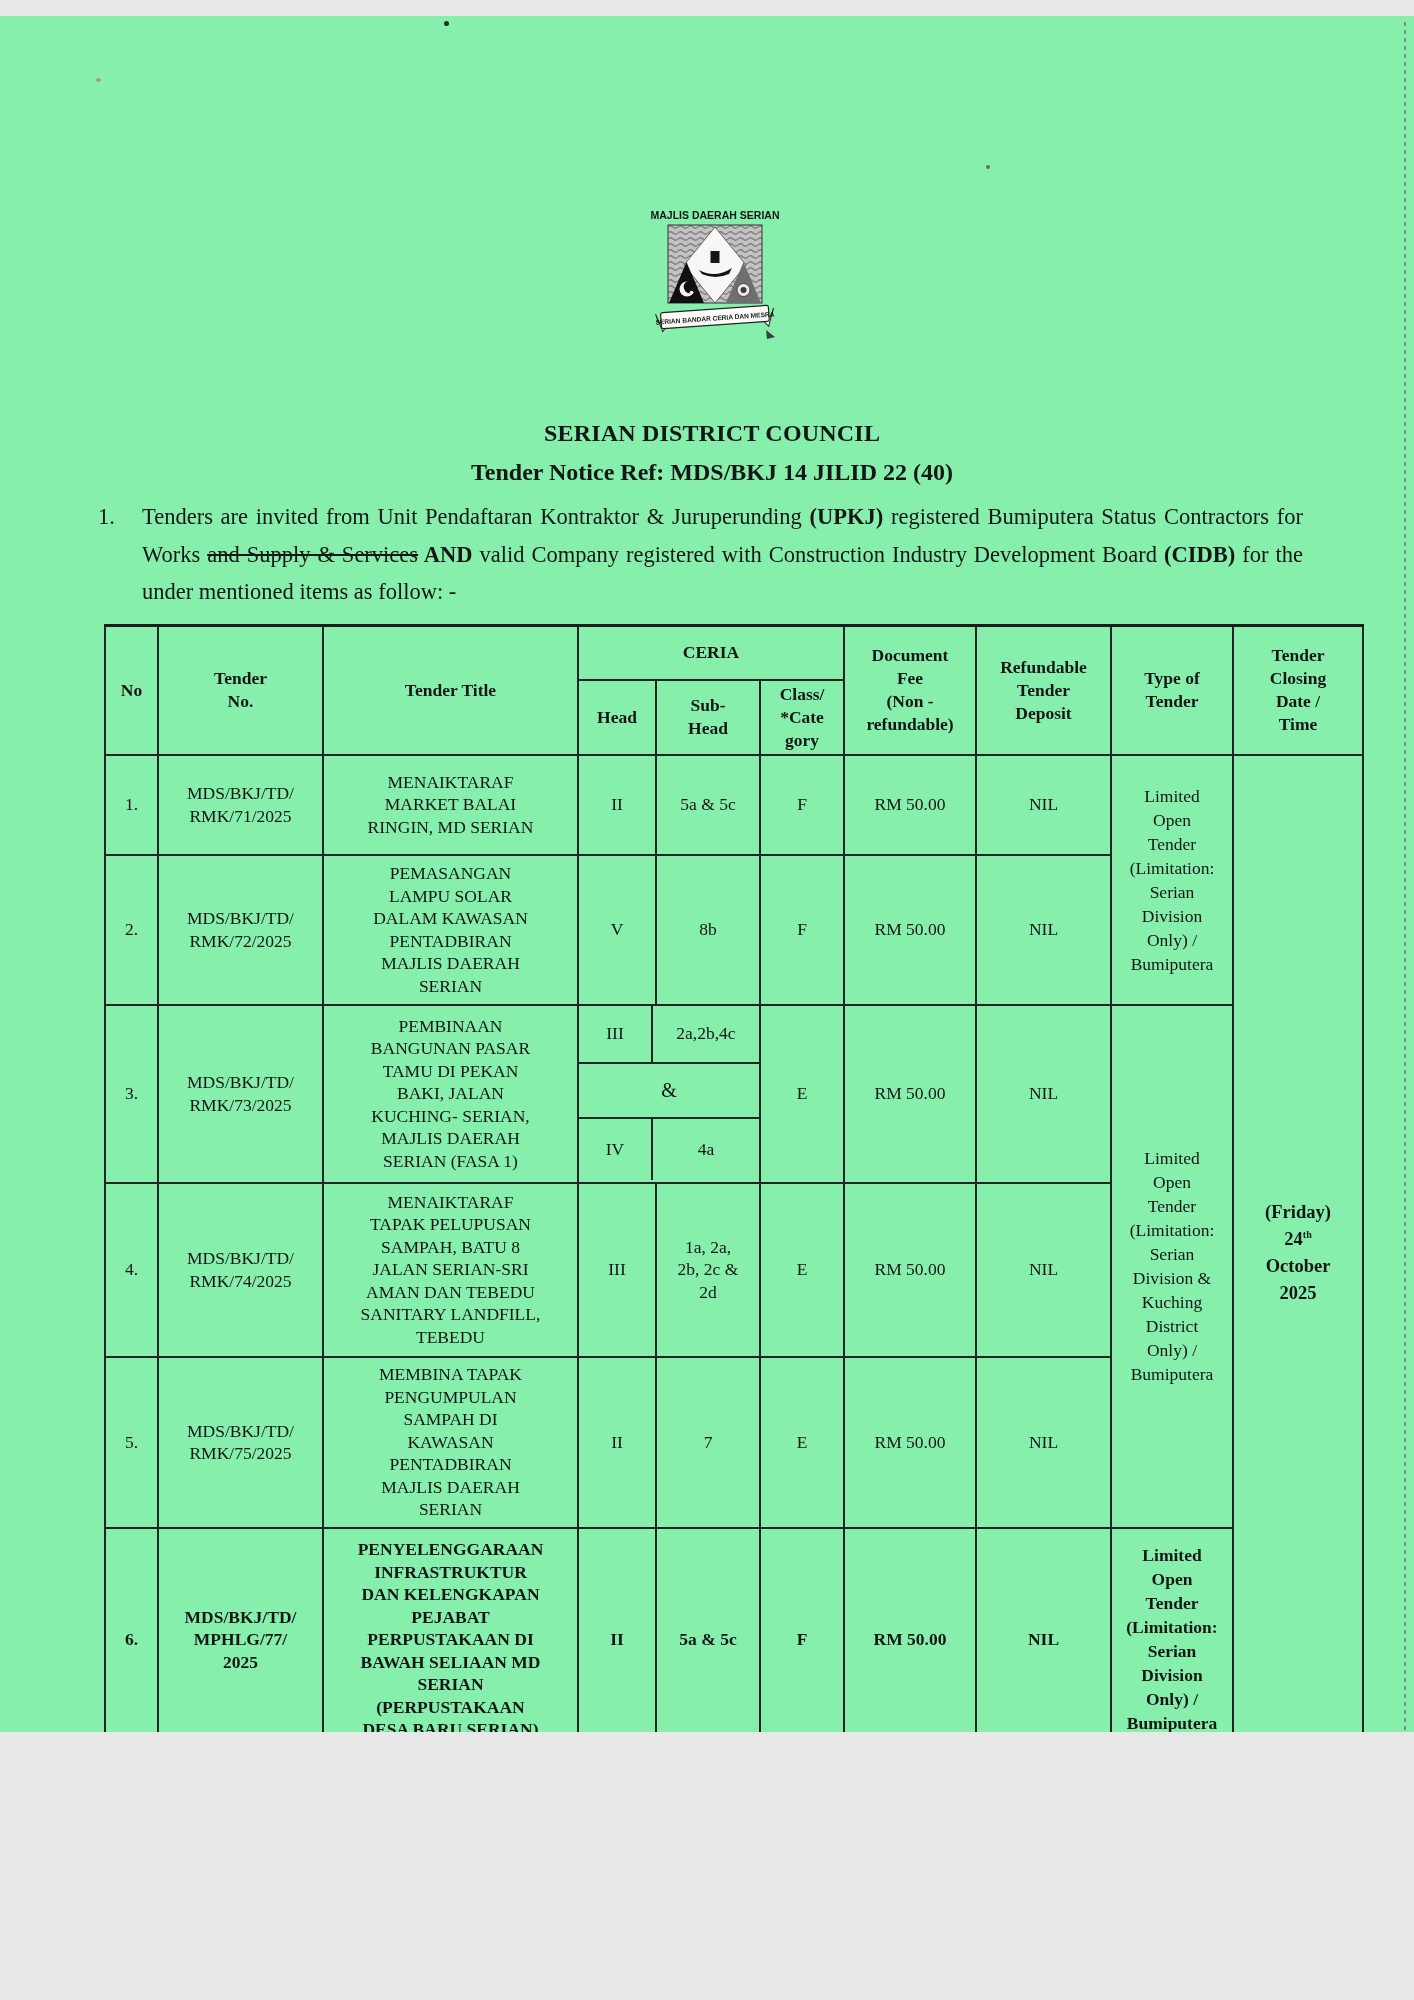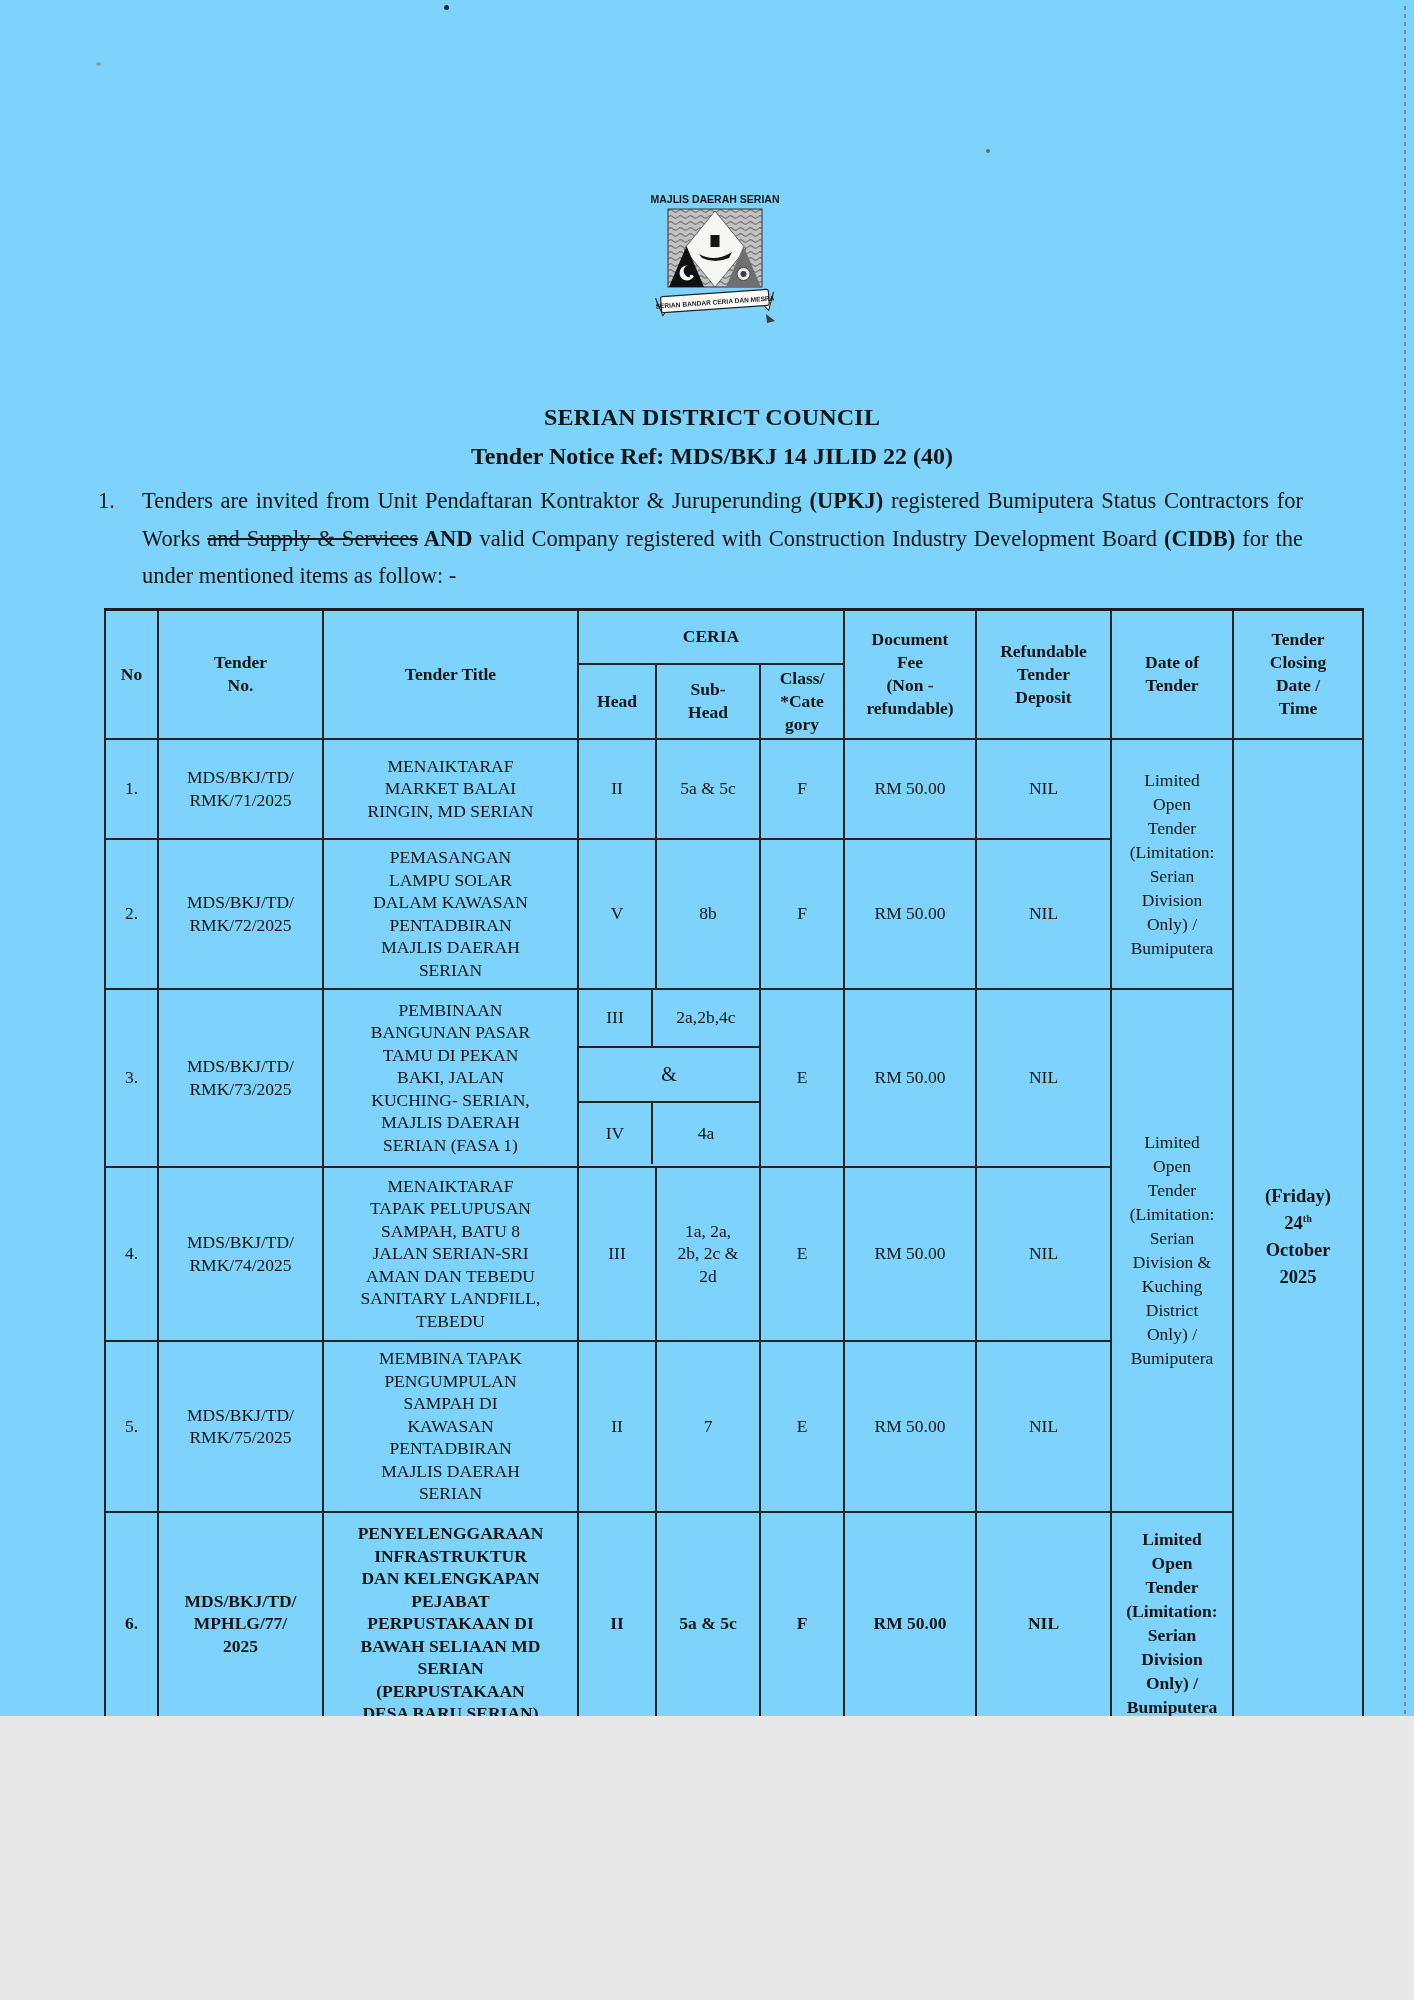--- a/index.html
+++ b/index.html
@@ -1,18 +1,18 @@
 <!DOCTYPE html>
 <html><head>
 <meta charset="utf-8">
 <style>
   html,body { margin:0; padding:0; background:#e8e8e8; }
   .page {
-    position:relative; width:1414px; height:1716px; margin:0 auto;
-    background:#7dd3fc; overflow:hidden;
+    position:relative; width:1414px; height:1716px; margin:16px auto;
+    background:#86efac; overflow:hidden;
     font-family:"Liberation Serif","DejaVu Serif",serif; color:#161616;
   }
   
   .speck { position:absolute; border-radius:50%; }
   .s1 { left:444px; top:5px;  width:5px; height:5px; background:#2a2a2a; }
   .s2 { left:96px;  top:62px; width:5px; height:4px; background:#9a9a9a; }
   .s3 { left:986px; top:149px;width:4px; height:4px; background:#6a6a6a; }
   .edge-dotted {
     position:absolute; left:1404px; top:6px; width:2px; height:1990px;
     background:repeating-linear-gradient(to bottom,#7c7c7c 0 4px,transparent 4px 8px);
@@ -137,21 +137,21 @@
 No.</th>
         <th rowspan="2">Tender Title</th>
         <th colspan="3">CERIA</th>
         <th rowspan="2" class="pre">Document
 Fee
 (Non -
 refundable)</th>
         <th rowspan="2" class="pre">Refundable
 Tender
 Deposit</th>
-        <th rowspan="2" class="pre">Date of
+        <th rowspan="2" class="pre">Type of
 Tender</th>
         <th rowspan="2" class="pre">Tender
 Closing
 Date /
 Time</th>
       </tr>
       <tr class="h2">
         <th>Head</th>
         <th class="pre">Sub-
 Head</th>

